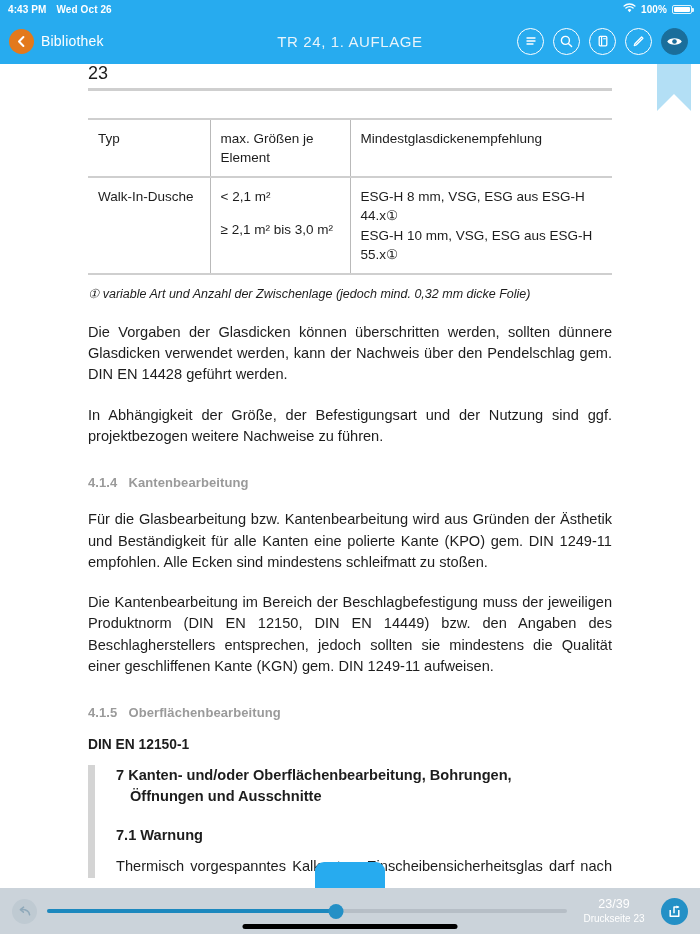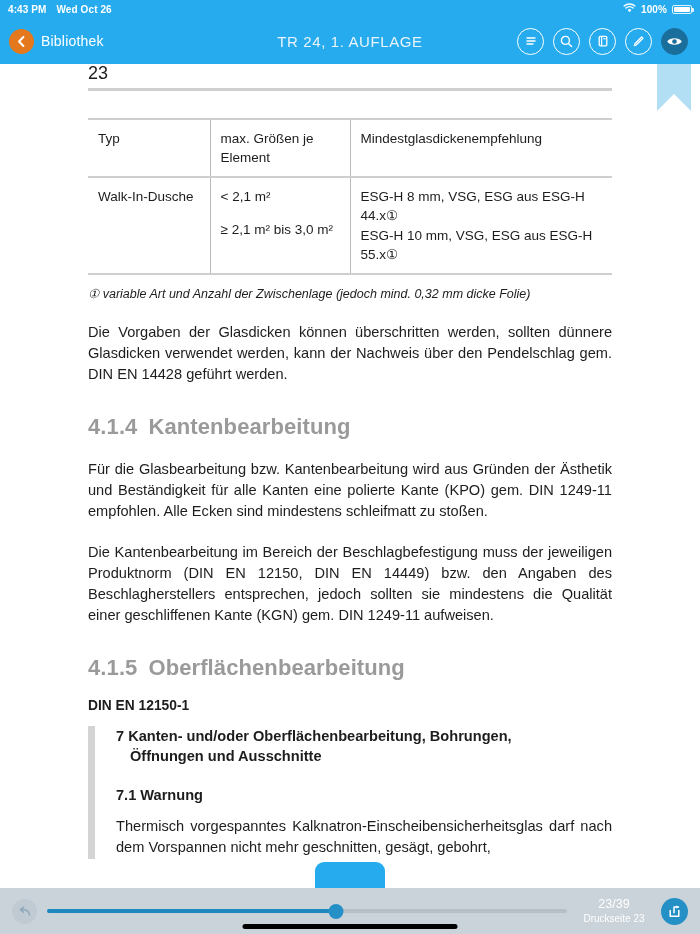--- a/index.html
+++ b/index.html
@@ -152,21 +152,21 @@
 
   
   p.body {
     font-size: 14.6px;
     color: #1d1d1d;
     line-height: 1.46;
     text-align: justify;
     margin-top: 19px;
   }
   h3.sec {
-    font-size: 22px;
+    font-size: 13px;
     color: #9a9a9a;
     font-weight: bold;
     margin-top: 28px;
     letter-spacing: .1px;
   }
   h3.sec .num { margin-right: 11px; }
   .din-label {
     font-size: 13.8px;
     font-weight: bold;
     color: #1d1d1d;
@@ -362,20 +362,21 @@
             <div>ESG-H 8 mm, VSG, ESG aus ESG-H 44.x①</div>
             <div>ESG-H 10 mm, VSG, ESG aus ESG-H 55.x①</div>
           </td>
         </tr>
       </tbody>
     </table>
 
     <div class="tbl-note">① variable Art und Anzahl der Zwischenlage (jedoch mind. 0,32 mm dicke Folie)</div>
 
     <p class="body">Die Vorgaben der Glasdicken können überschritten werden, sollten dünnere Glasdicken verwendet werden, kann der Nachweis über den Pendelschlag gem. DIN EN 14428 geführt werden.</p>
+    <p class="body">In Abhängigkeit der Größe, der Befestigungsart und der Nutzung sind ggf. projektbezogen weitere Nachweise zu führen.</p>
 
     <h3 class="sec">
       <span class="num">4.1.4</span><span>Kantenbearbeitung</span>
     </h3>
     <p class="body">Für die Glasbearbeitung bzw. Kantenbearbeitung wird aus Gründen der Ästhetik und Beständigkeit für alle Kanten eine polierte Kante (KPO) gem. DIN 1249-11 empfohlen. Alle Ecken sind mindestens schleifmatt zu stoßen.</p>
     <p class="body">Die Kantenbearbeitung im Bereich der Beschlagbefestigung muss der jeweiligen Produktnorm (DIN EN 12150, DIN EN 14449) bzw. den Angaben des Beschlagherstellers entsprechen, jedoch sollten sie mindestens die Qualität einer geschliffenen Kante (KGN) gem. DIN 1249-11 aufweisen.</p>
 
     <h3 class="sec">
       <span class="num">4.1.5</span><span>Oberflächenbearbeitung</span>
     </h3>

